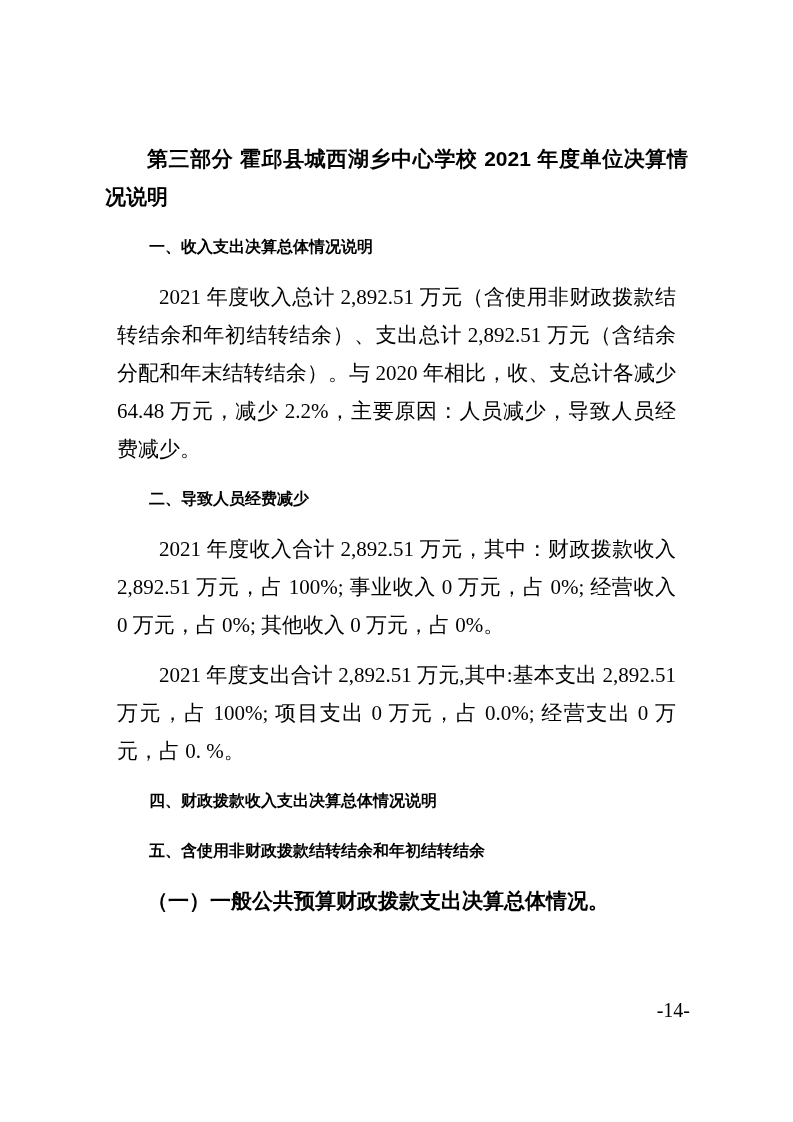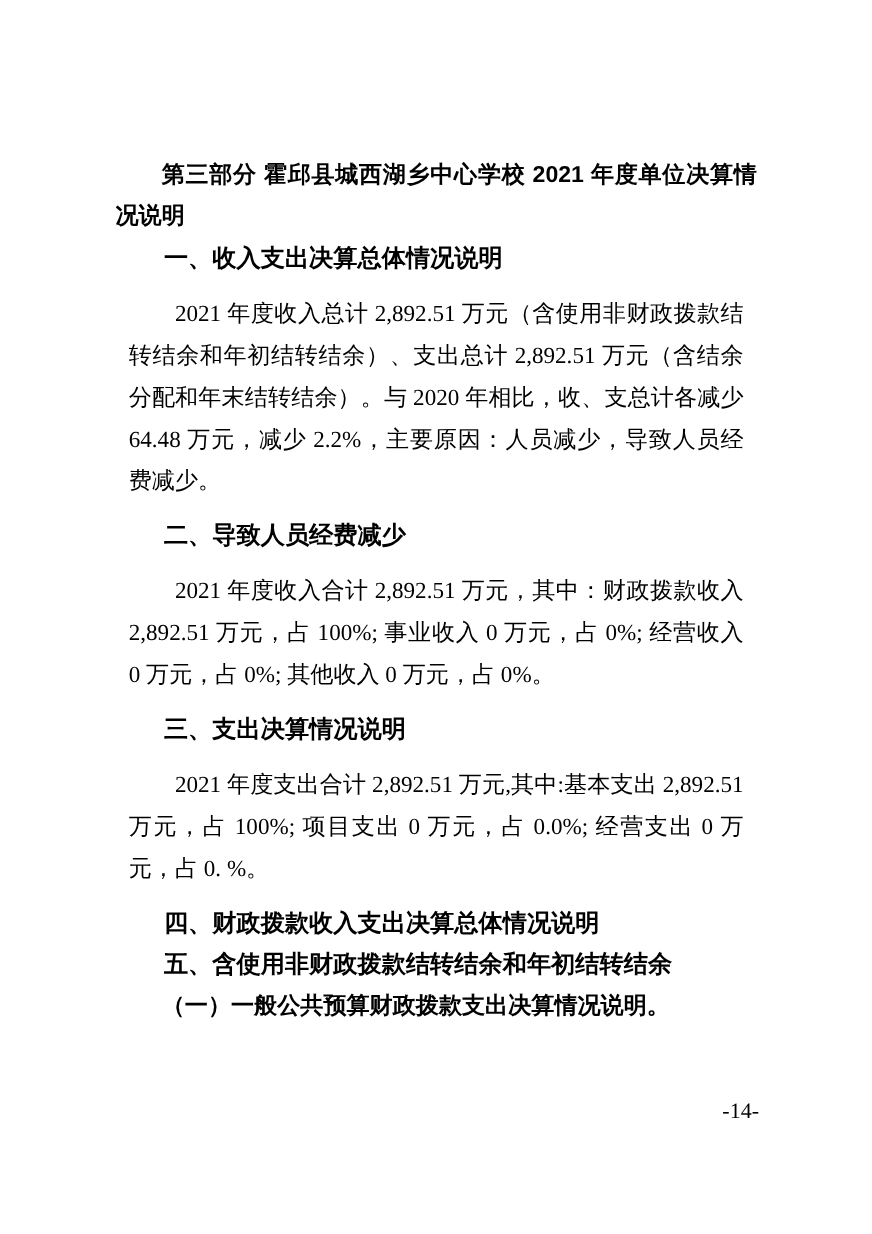--- a/index.html
+++ b/index.html
@@ -25,23 +25,23 @@
     font-weight: bold;
     font-size: 21px;
     line-height: 38px;
     margin: 0;
     text-indent: 2em;
     text-align: justify;
   }
   .sec-heading {
     font-family: "Liberation Sans", "DejaVu Sans", sans-serif;
     font-weight: bold;
-    font-size: 22px;
+    font-size: 16px;
     line-height: 38px;
-    margin: 0;
+    margin: 12px;
     text-indent: 2em;
   }
   .sub-heading {
     font-family: "Liberation Sans", "DejaVu Sans", sans-serif;
     font-weight: bold;
     font-size: 21px;
     line-height: 38px;
     margin: 0;
     text-indent: 2em;
   }
@@ -73,28 +73,27 @@
     <h2 class="sec-heading">一、收入支出决算总体情况说明</h2>
     <p class="body-para">2021 年度收入总计 2,892.51 万元（含使用非财政拨款结转结余和年初结转结余）、支出总计 2,892.51 万元（含结余分配和年末结转结余）。与 2020 年相比，收、支总计各减少 64.48 万元，减少 2.2%，主要原因：人员减少，导致人员经费减少。</p>
   </section>
 
   <section>
     <h2 class="sec-heading">二、导致人员经费减少</h2>
     <p class="body-para">2021 年度收入合计 2,892.51 万元，其中：财政拨款收入 2,892.51 万元，占 100%; 事业收入 0 万元，占 0%; 经营收入 0 万元，占 0%; 其他收入 0 万元，占 0%。</p>
   </section>
 
   <section>
-    <h2 class="sec-heading">三、支出决算情况说明</h2>
     <p class="body-para">2021 年度支出合计 2,892.51 万元,其中:基本支出 2,892.51 万元，占 100%; 项目支出 0 万元，占 0.0%; 经营支出 0 万元，占 0. %。</p>
   </section>
 
   <section>
     <h2 class="sec-heading">四、财政拨款收入支出决算总体情况说明</h2>
   </section>
 
   <section>
     <h2 class="sec-heading">五、含使用非财政拨款结转结余和年初结转结余</h2>
-    <h3 class="sub-heading">（一）一般公共预算财政拨款支出决算情况说明。</h3>
+    <h3 class="sub-heading">（一）一般公共预算财政拨款支出决算总体情况。</h3>
   </section>
 
   <div class="page-number">-14-</div>
 
 </div>
 
 </body></html>

